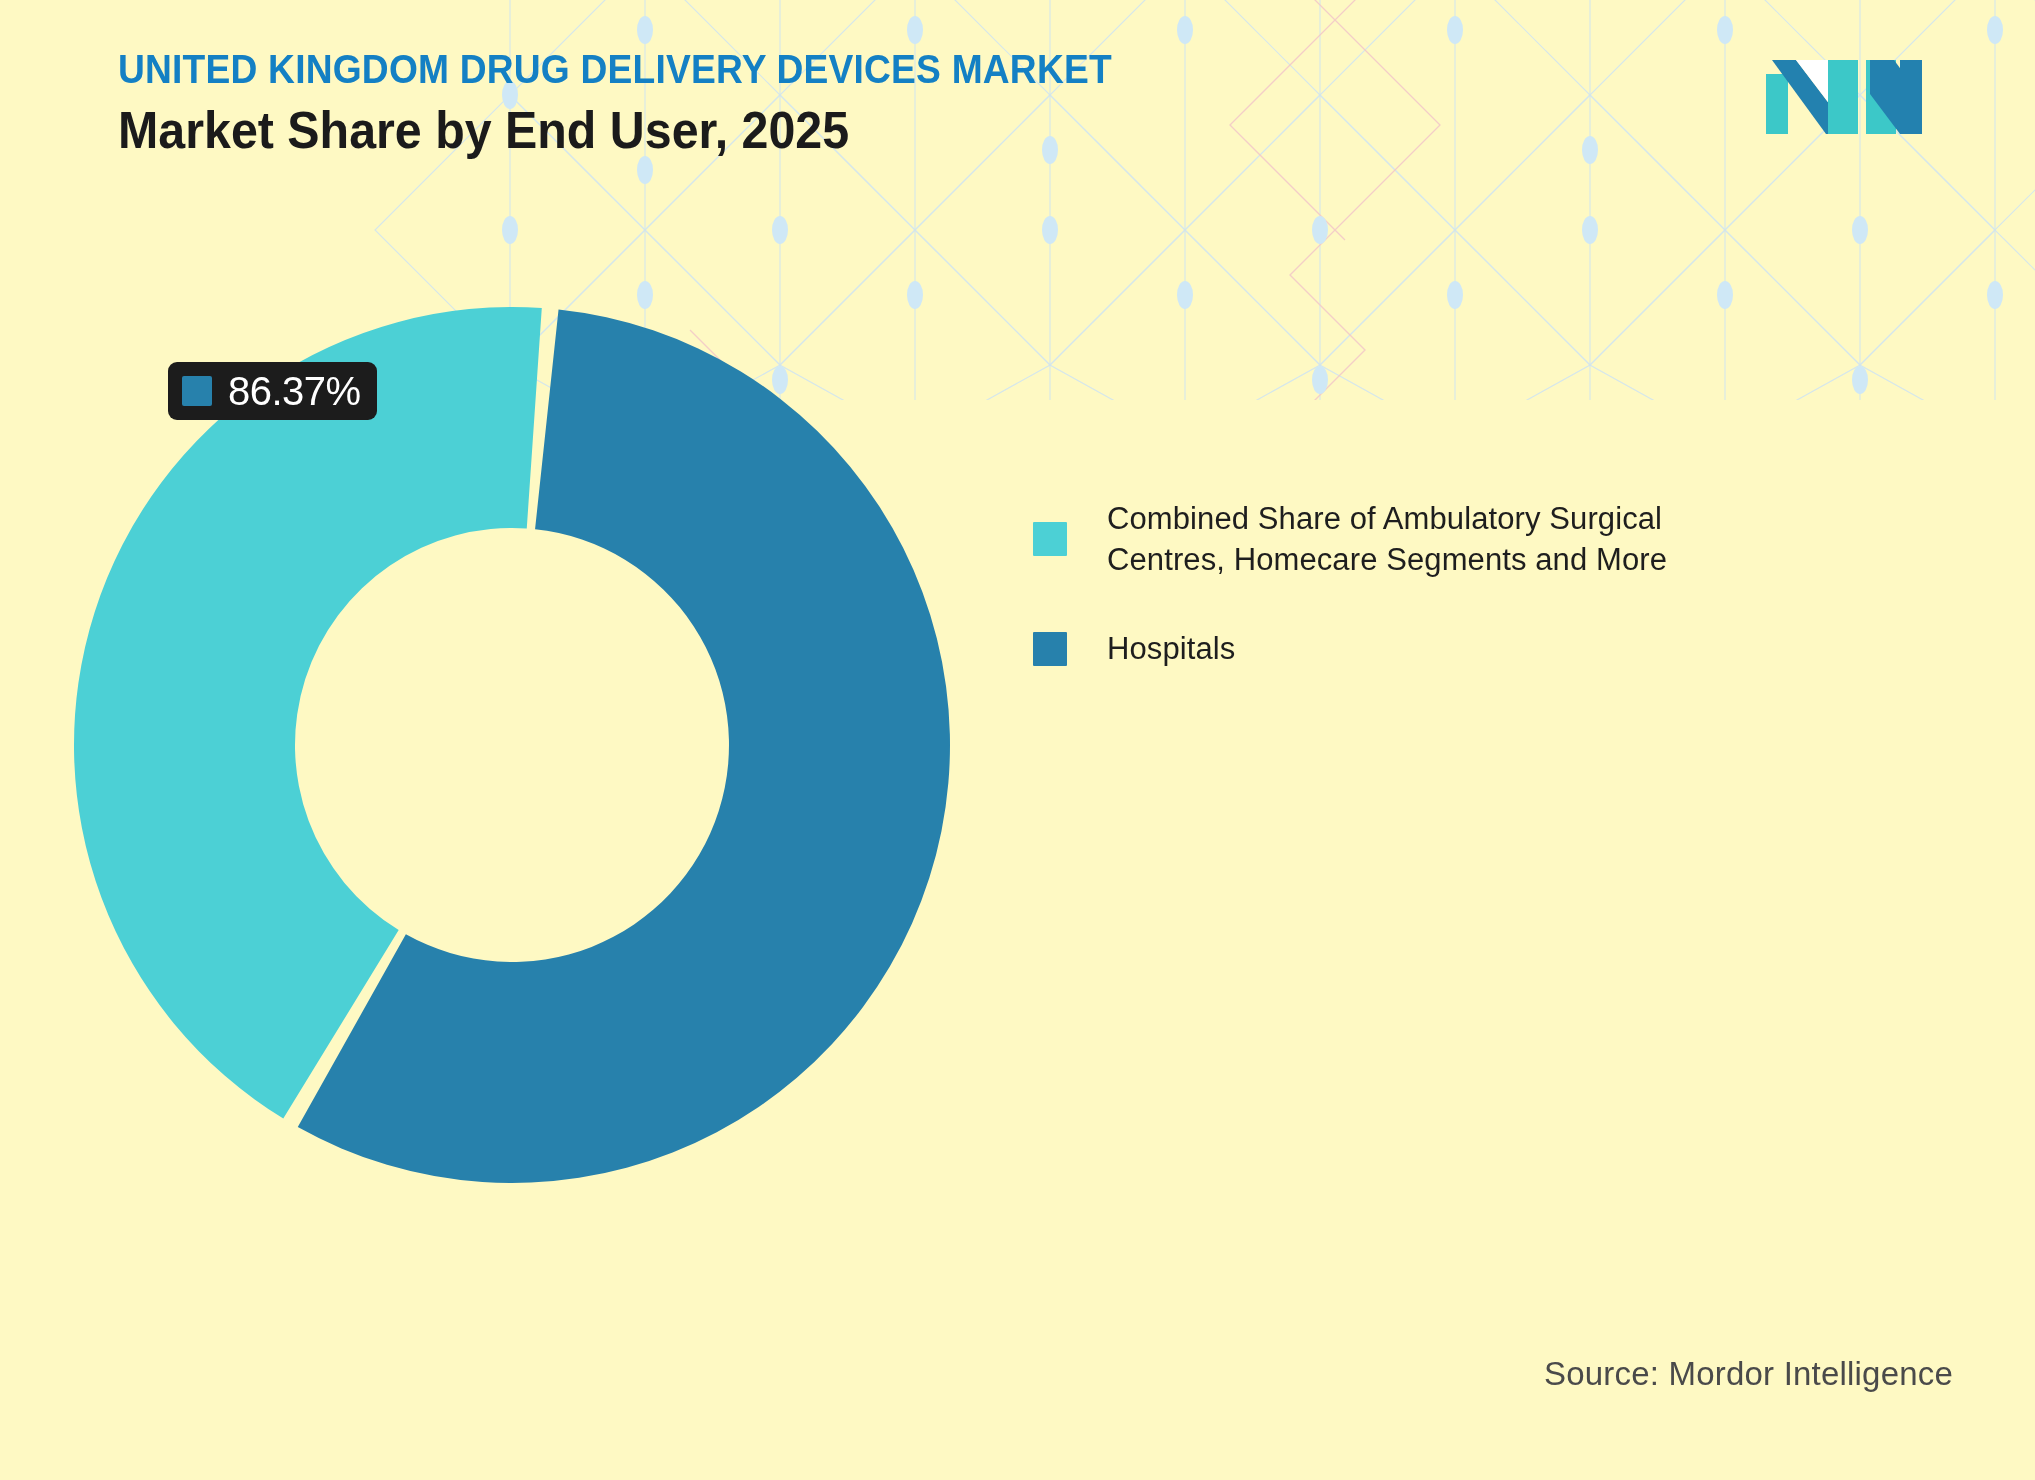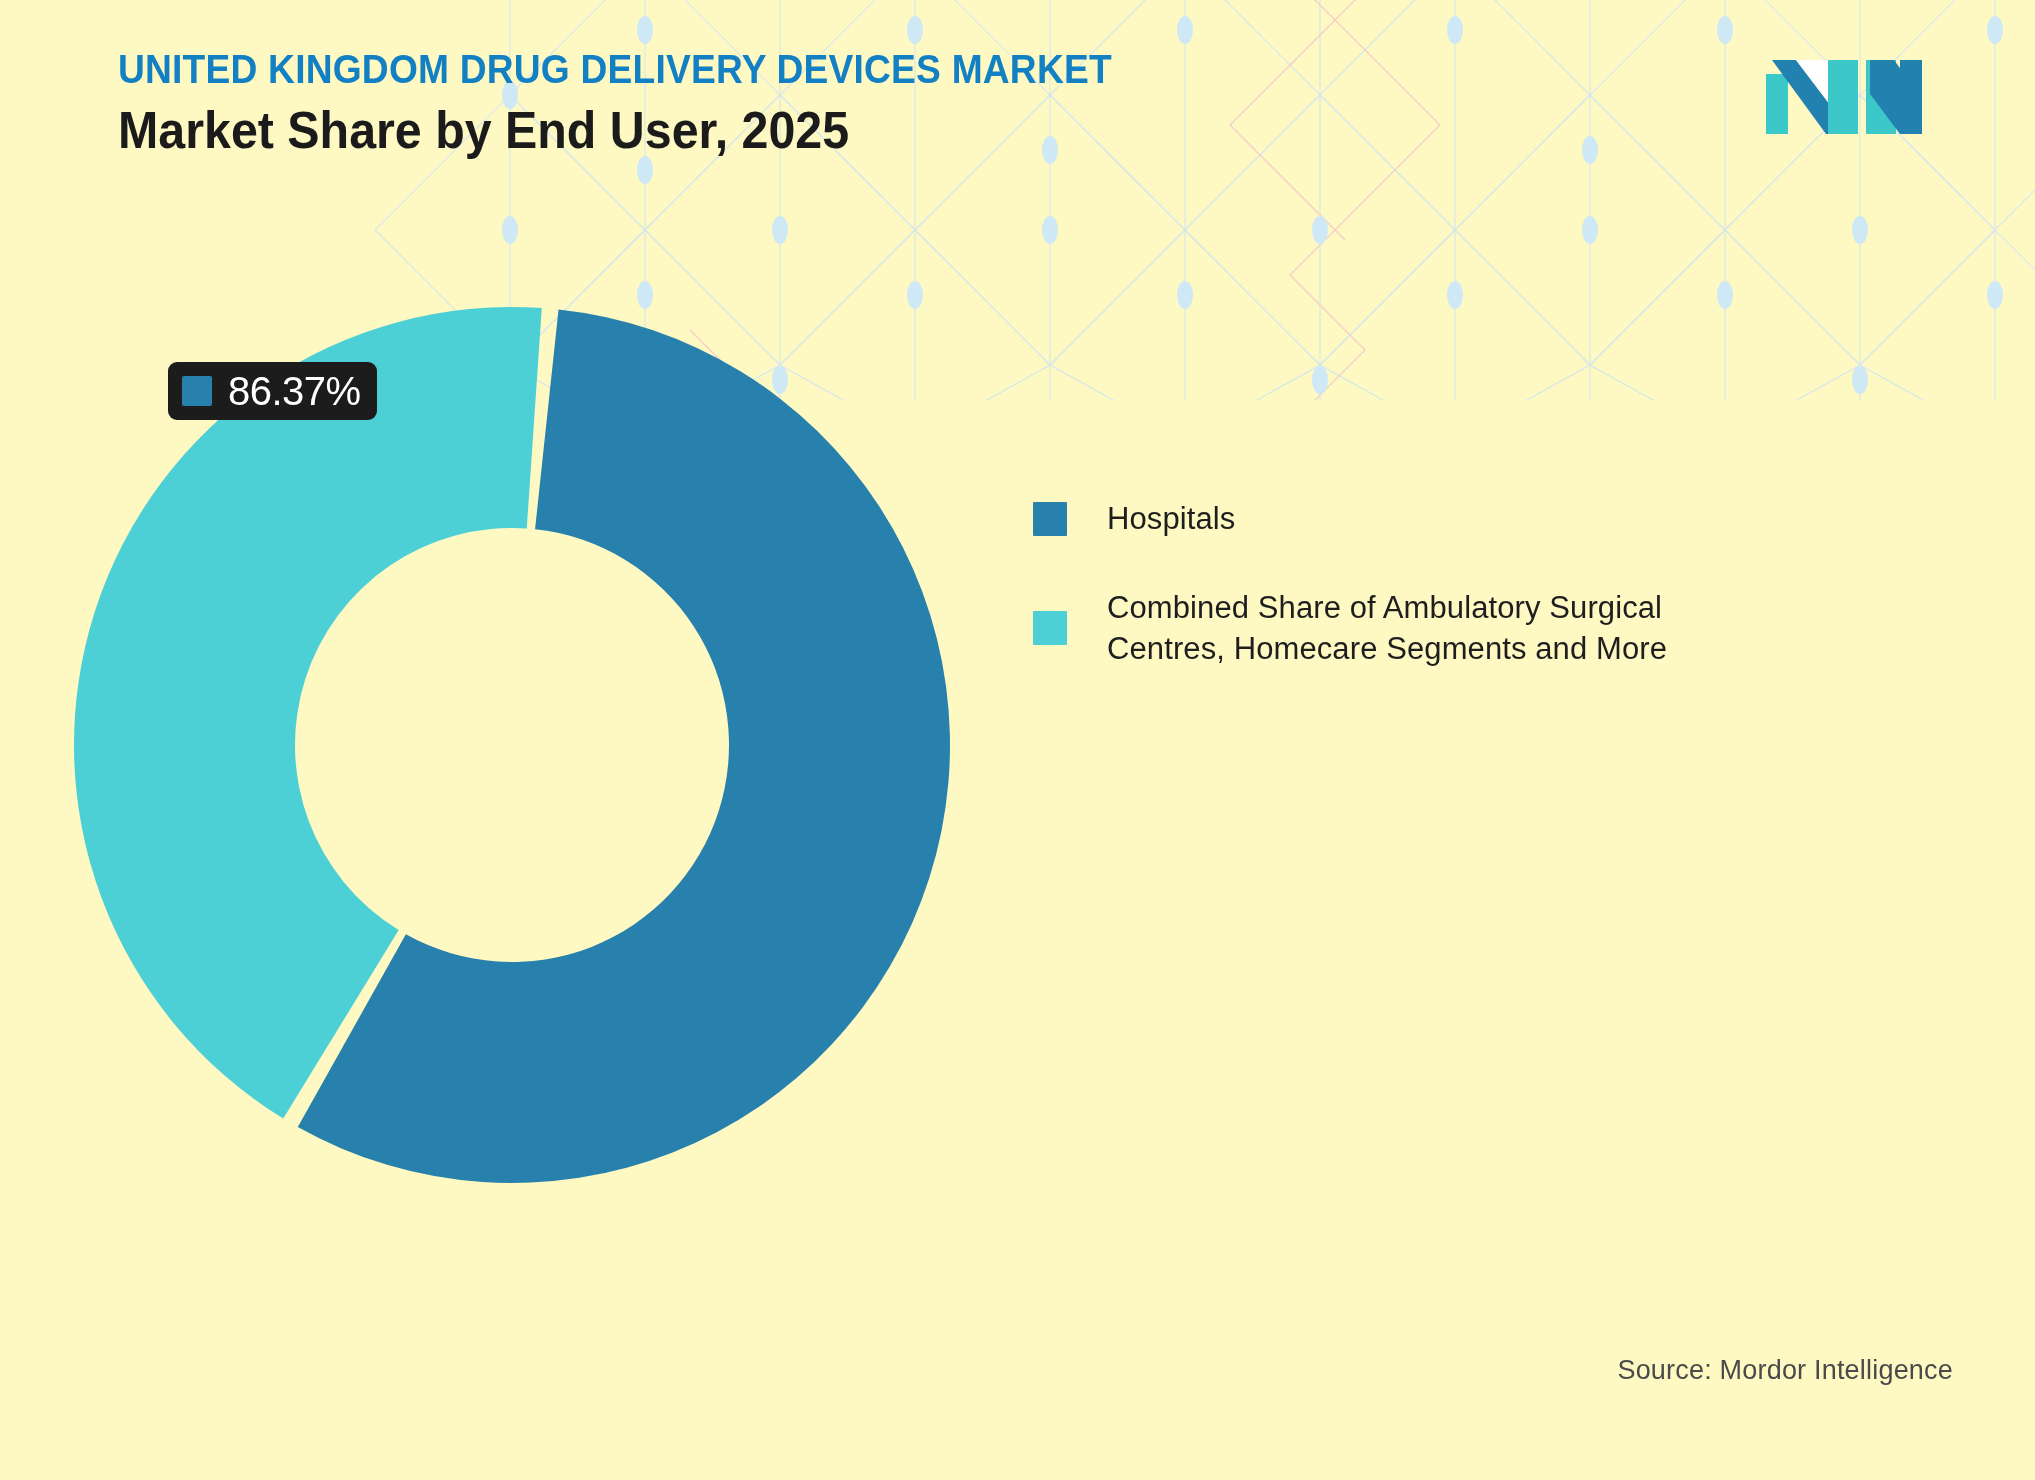--- a/index.html
+++ b/index.html
@@ -128,21 +128,21 @@
     color: #1e1e1e;
     line-height: 1.33;
     letter-spacing: 0.1px;
   }
 
   
   #source {
     position: absolute;
     right: 82px;
     top: 1355px;
-    font-size: 27px;
+    font-size: 33px;
     color: #4a4a4a;
     letter-spacing: 0.2px;
     white-space: nowrap;
   }
 </style>
 </head>
 <body>
 
 <div id="page">
 
@@ -239,24 +239,24 @@
     </svg>
   </div>
 
   <div id="value-callout">
     <span class="swatch"></span>
     <span class="value">86.37%</span>
   </div>
 
   <div id="legend">
     <div class="legend-row">
+      <span class="legend-swatch" style="background:#4CD0D5"></span>
+      <span class="legend-label">Combined Share of Ambulatory Surgical Centres, Homecare Segments and More</span>
+    </div>
+    <div class="legend-row">
       <span class="legend-swatch" style="background:#2781AC"></span>
       <span class="legend-label">Hospitals</span>
     </div>
-    <div class="legend-row">
-      <span class="legend-swatch" style="background:#4CD0D5"></span>
-      <span class="legend-label">Combined Share of Ambulatory Surgical Centres, Homecare Segments and More</span>
-    </div>
   </div>
 
   <div id="source">Source: Mordor Intelligence</div>
 
 </div>
 
 </body></html>

